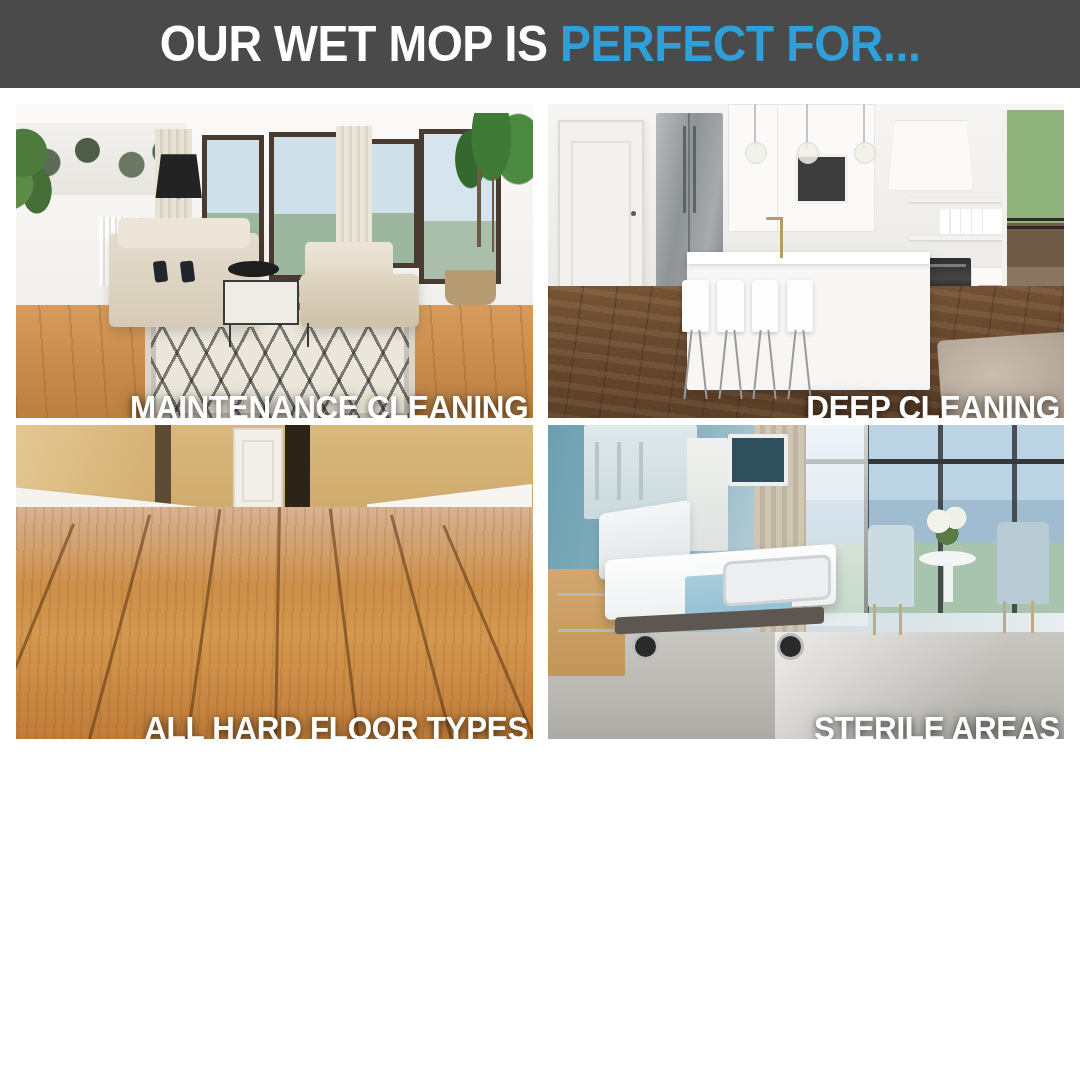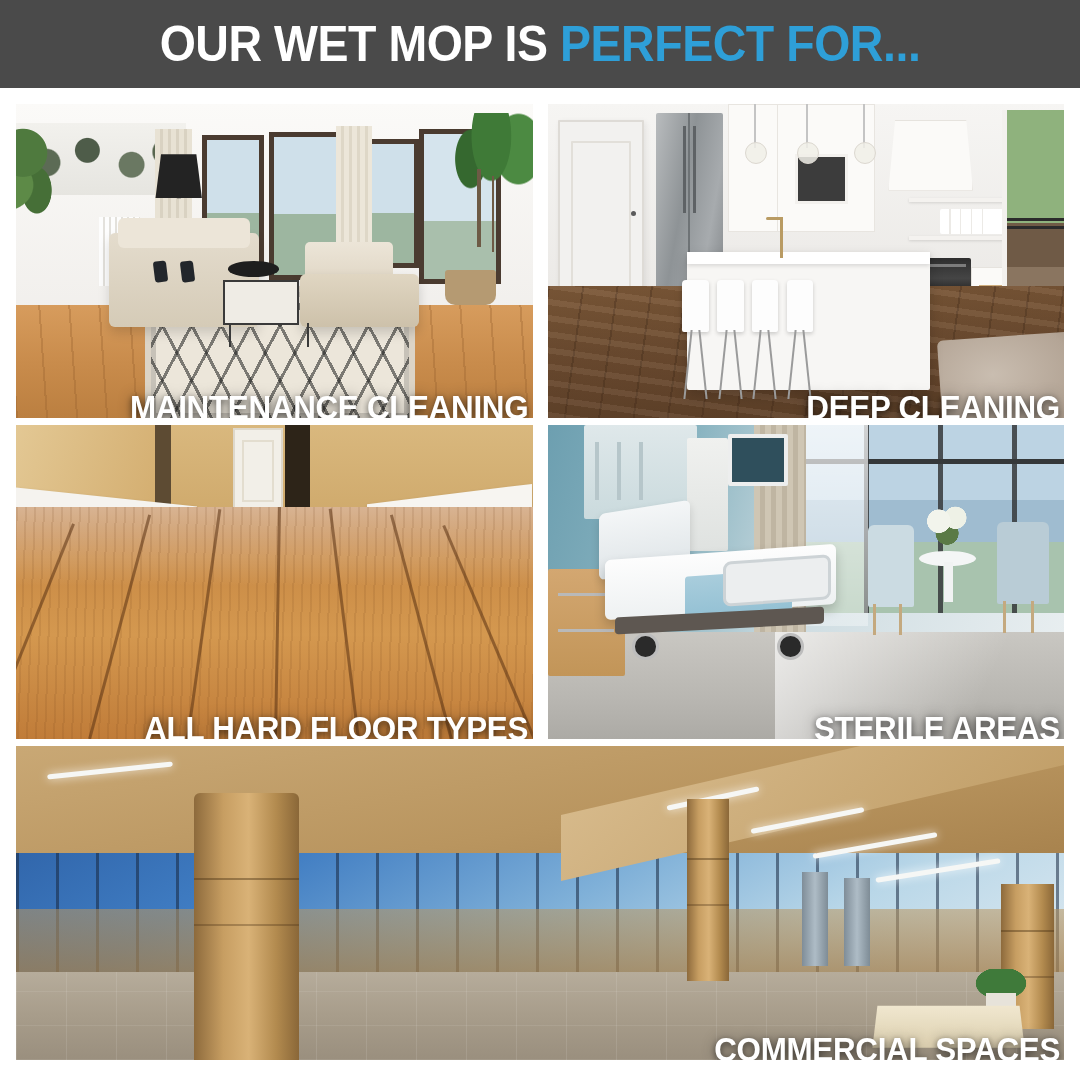--- a/index.html
+++ b/index.html
@@ -409,39 +409,18 @@
             <div class="h-wheel" style="left:14%;"></div>
             <div class="h-wheel" style="left:68%;"></div>
           </div>
         </div>
         <div class="caption">STERILE AREAS</div>
       </div>
     </div>
 
     <div class="grid-row">
 
-      <div class="tile">
-        <div class="scene">
-          <div class="c-glass"></div>
-          <div class="c-glass-low"></div>
-          <div class="c-floor"></div>
-          <div class="c-ceil"></div>
-          <div class="c-strip" style="left:3%;top:7%;width:12%;transform:rotate(-6deg);"></div>
-          <div class="c-strip" style="left:62%;top:16%;width:9%;transform:rotate(-12deg);"></div>
-          <div class="c-strip" style="left:70%;top:23%;width:11%;transform:rotate(-11deg);"></div>
-          <div class="c-strip" style="left:76%;top:31%;width:12%;transform:rotate(-10deg);"></div>
-          <div class="c-strip" style="left:82%;top:39%;width:12%;transform:rotate(-9deg);"></div>
-          <div class="c-col-far" style="left:75%;top:40%;width:2.5%;height:30%;"></div>
-          <div class="c-col-far" style="left:79%;top:42%;width:2.5%;height:28%;"></div>
-          <div class="c-col" style="left:64%;top:17%;width:4%;height:58%;"></div>
-          <div class="c-col" style="left:17%;top:15%;width:10%;height:85%;border-radius:6px 6px 0 0;"></div>
-          <div class="c-col" style="right:1%;top:44%;width:5%;height:46%;"></div>
-          <div class="c-plant"></div>
-          <div class="c-table"></div>
-        </div>
-        <div class="caption">COMMERCIAL SPACES</div>
-      </div>
 
     </div>
   </div>
 
 
 </div>
 
 </body></html>

